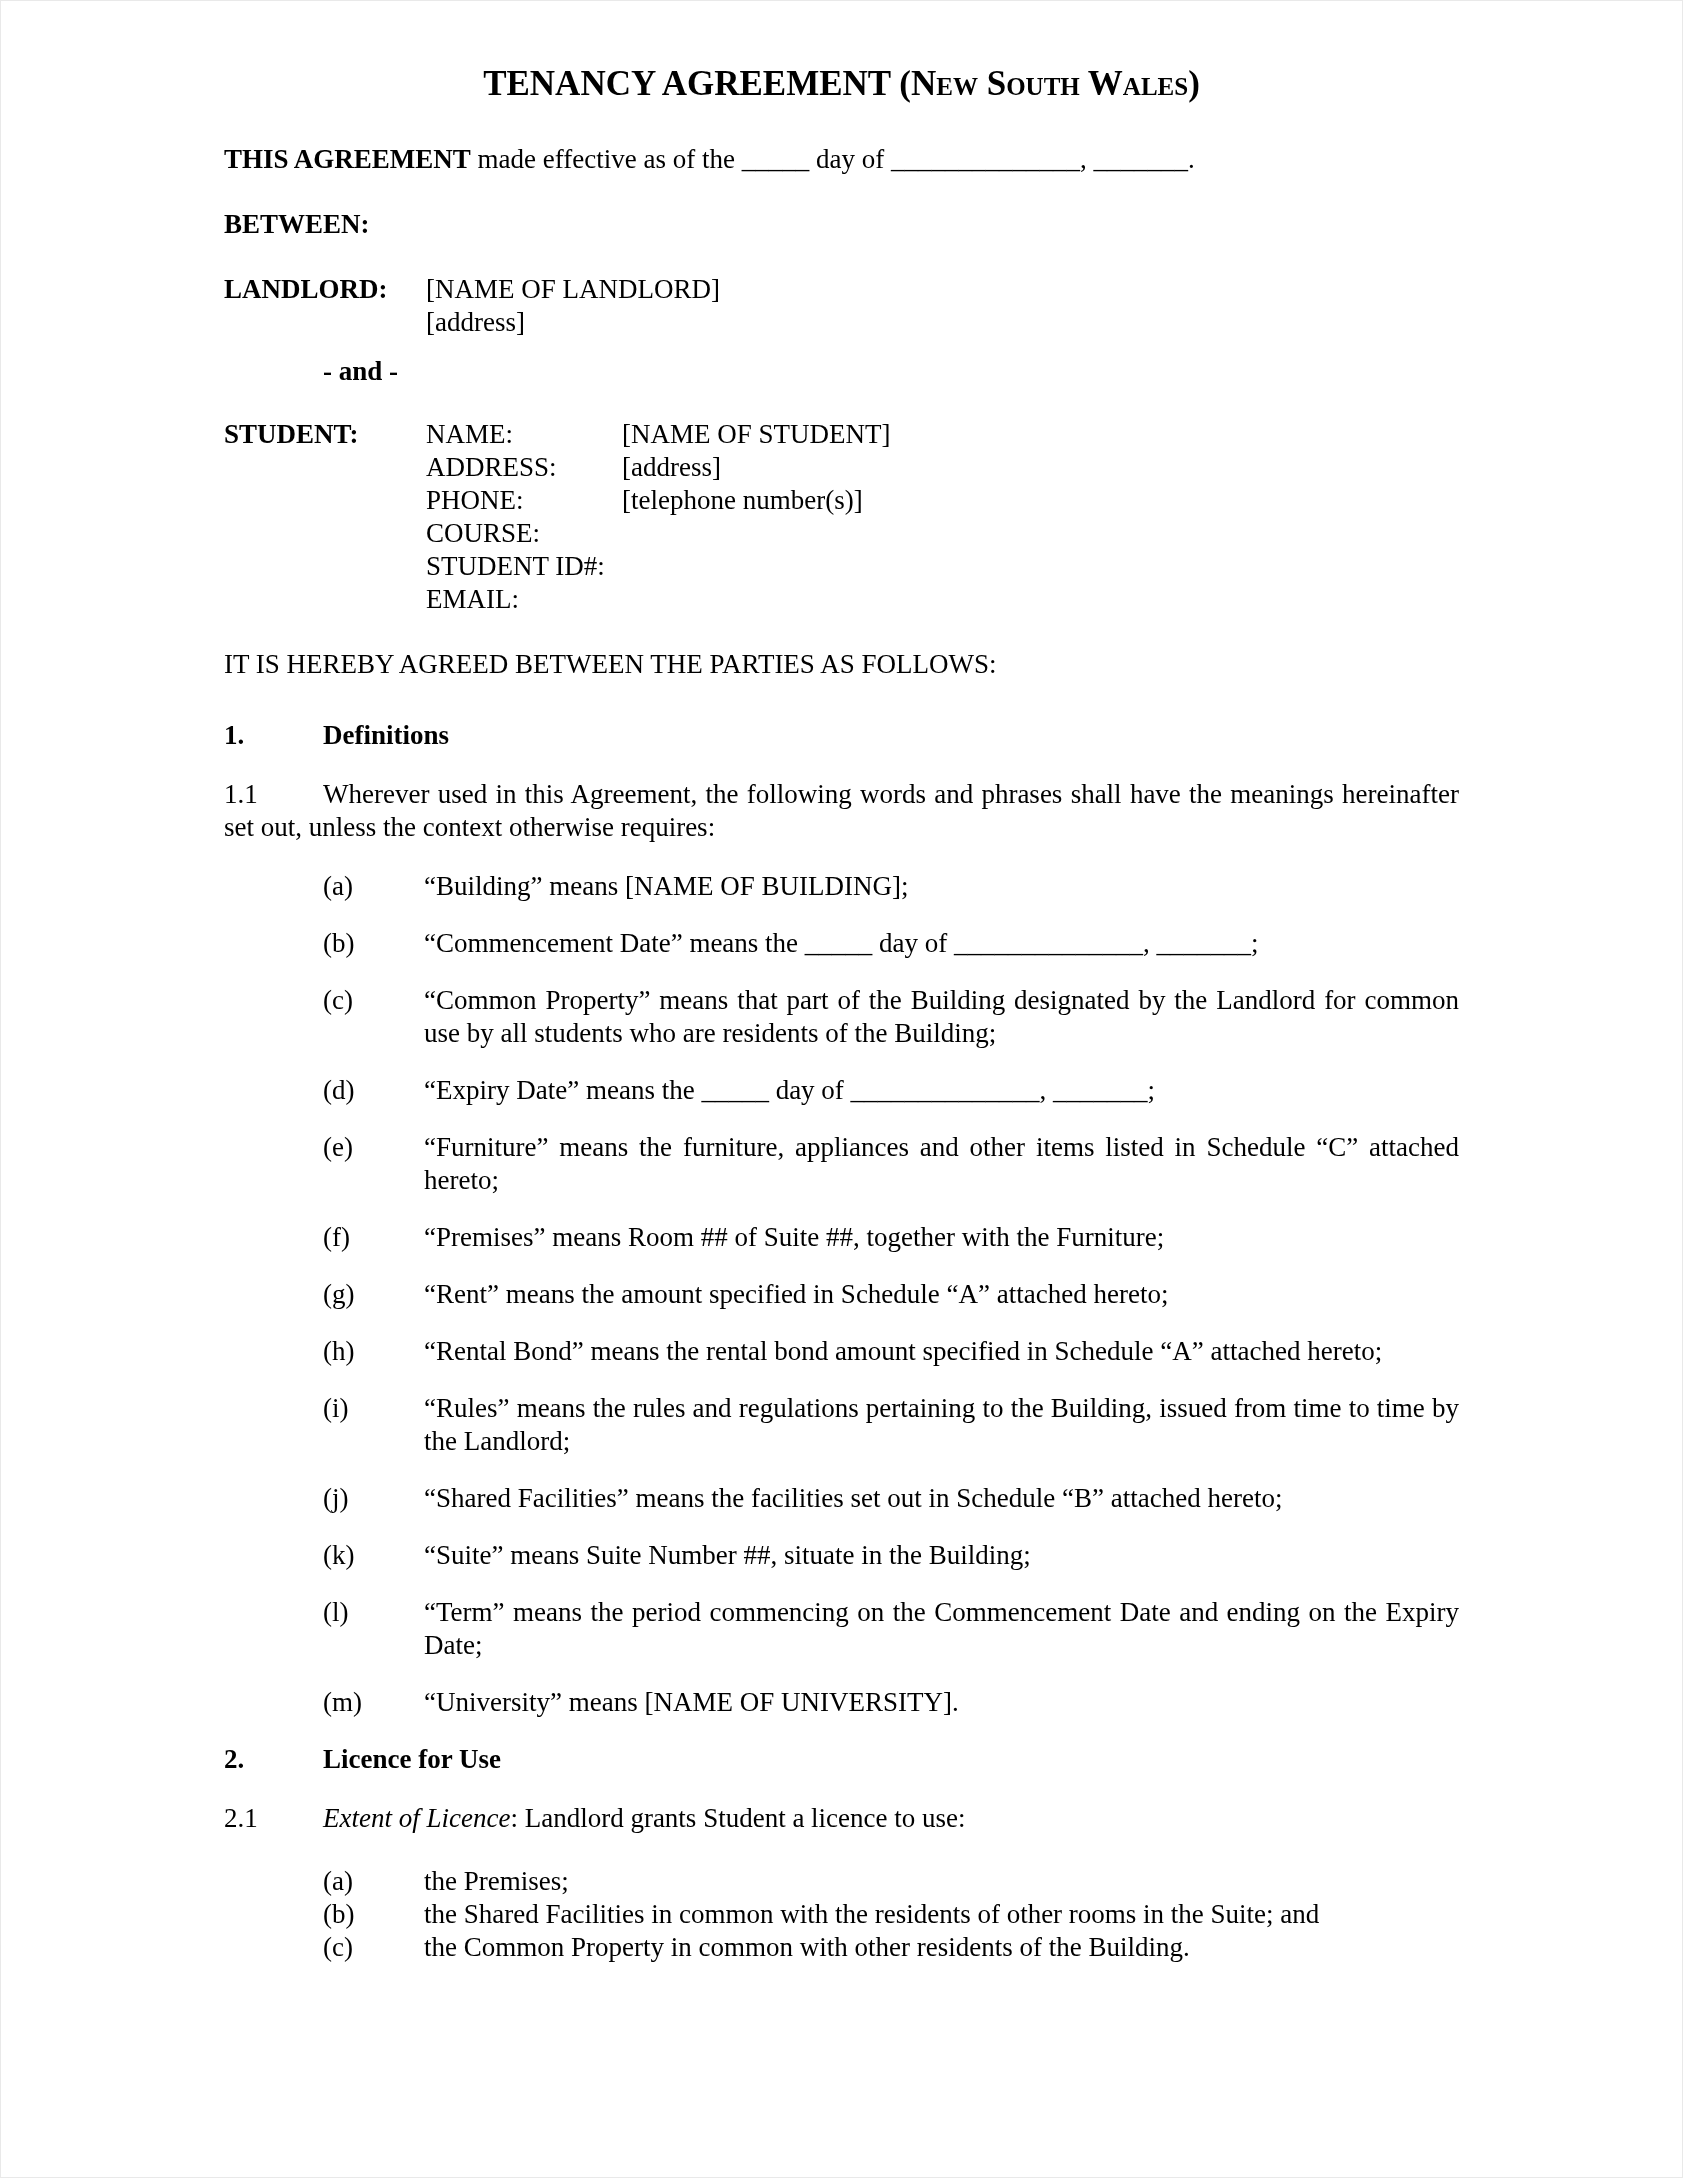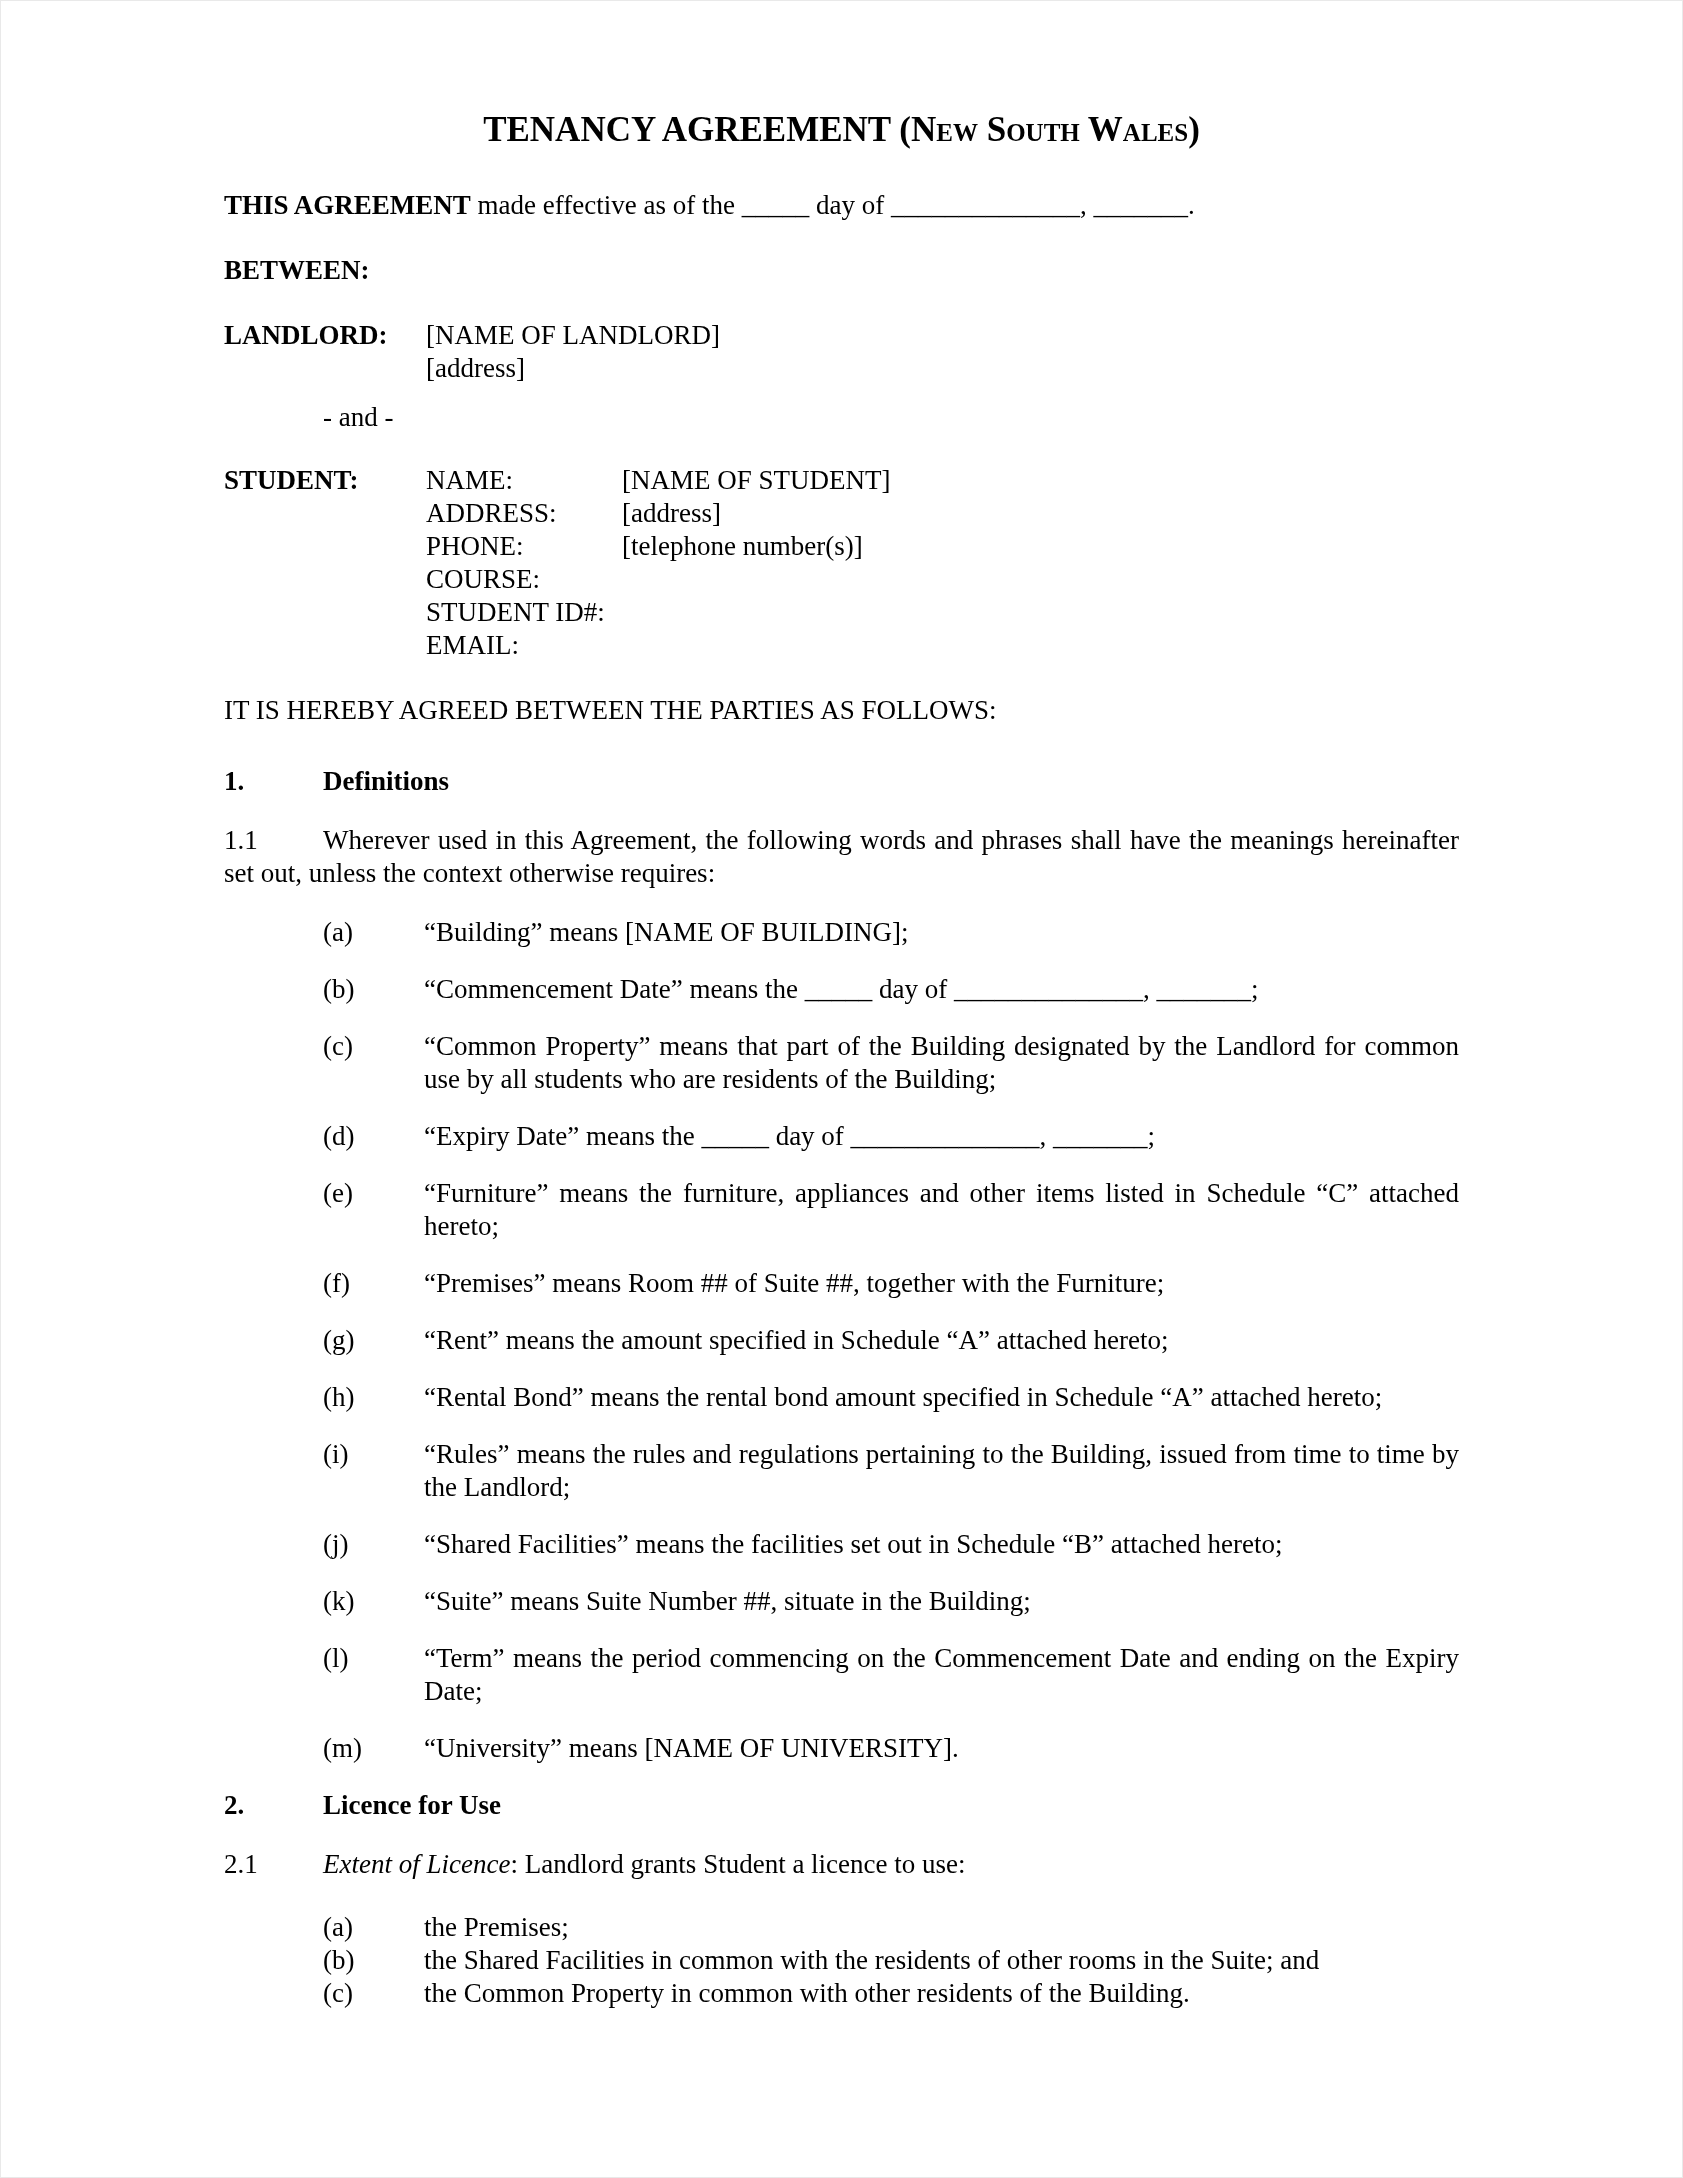--- a/index.html
+++ b/index.html
@@ -18,21 +18,21 @@
     background: #ffffff;
     border: 1px solid #e9e9e9;
     color: #000000;
     font-family: "Liberation Serif", "DejaVu Serif", serif;
     font-size: 27px;
     line-height: 33px;
     overflow: hidden;
   }
   .content {
     box-sizing: border-box;
-    padding: 108px 223px 0 223px;
+    padding: 62px 223px 0 223px;
     width: 100%;
   }
   .b { font-weight: bold; }
   .i { font-style: italic; }
   h1.title {
     margin: 0 0 38px 0;
     text-align: center;
     font-size: 35px;
     line-height: 42px;
     font-weight: bold;
@@ -48,21 +48,21 @@
   .row.landlord { margin-bottom: 16px; }
   .row.student  { margin-bottom: 32px; }
   .col-label {
     flex: none;
     width: 202px;
   }
   .col-value { flex: 1; }
   .and-sep {
     margin: 0 0 30px 0;
     padding-left: 99px;
-    font-weight: normal;
+    font-weight: bold;
   }
   .field-row { display: flex; }
   .field-label {
     flex: none;
     width: 196px;
   }
   .field-value { flex: 1; }
   p.agreed { margin: 4px 0 38px 0; }
   .sec-heading {
     margin: 0 0 26px 0;

